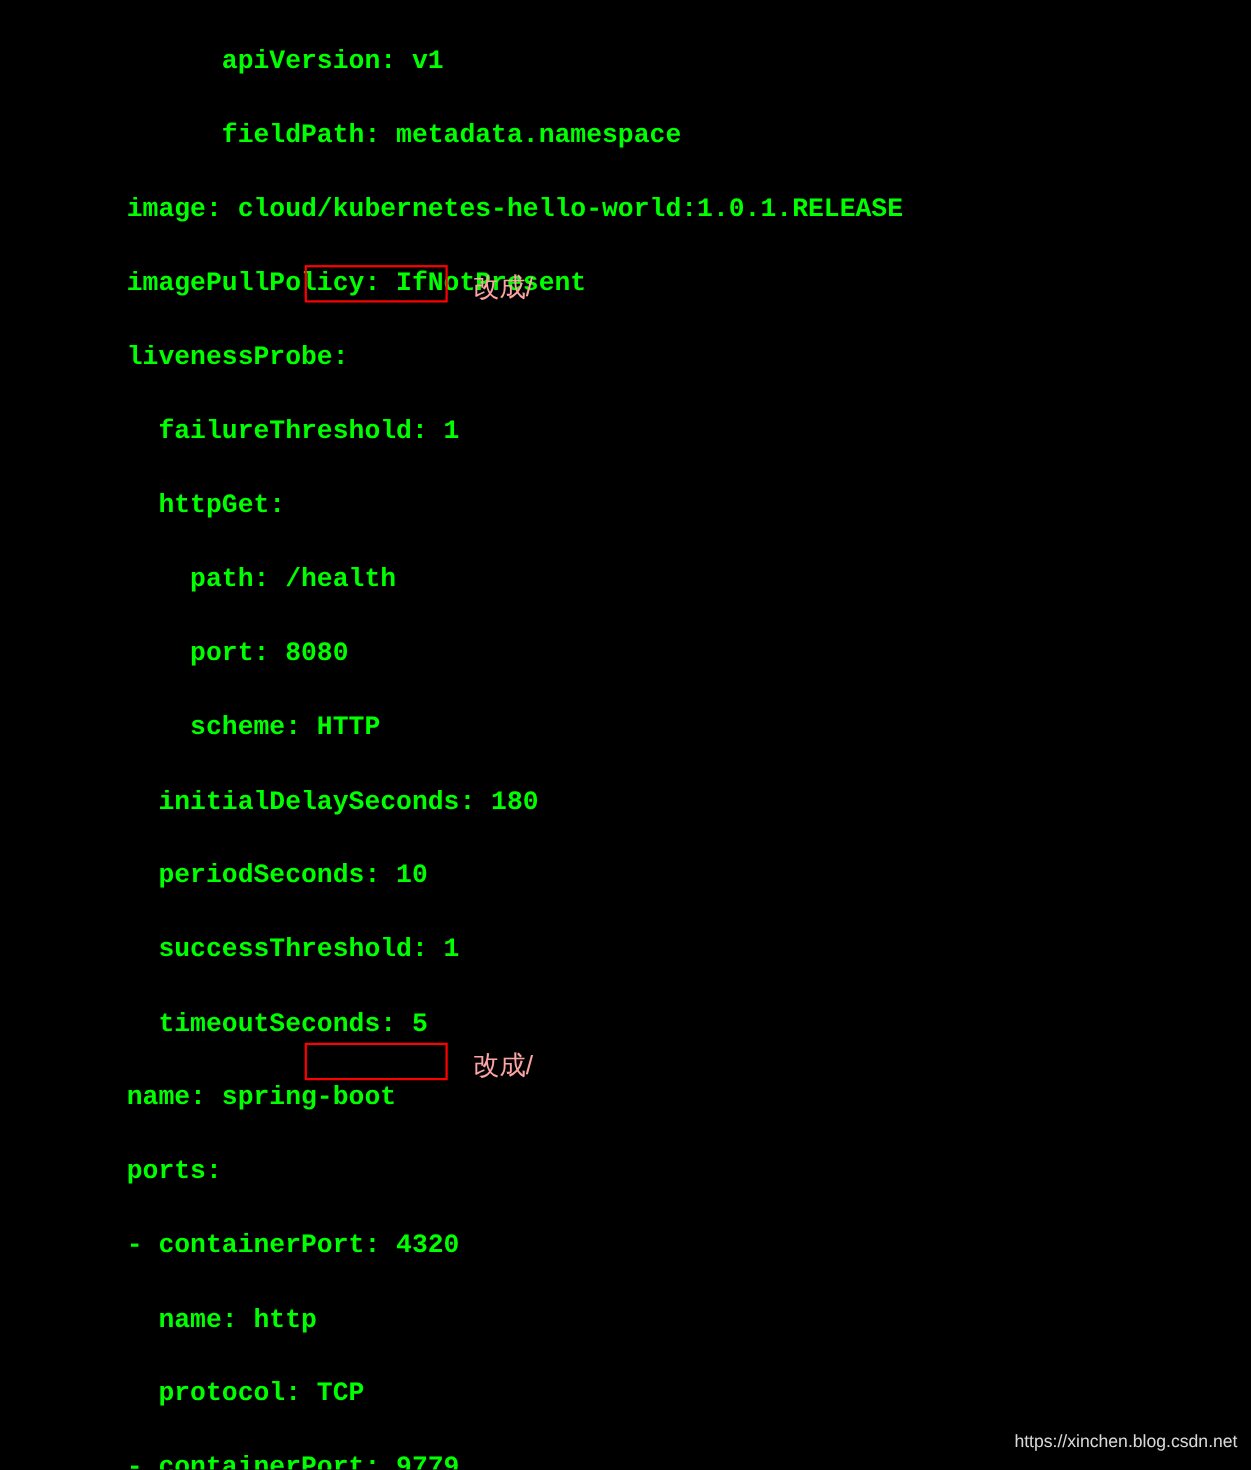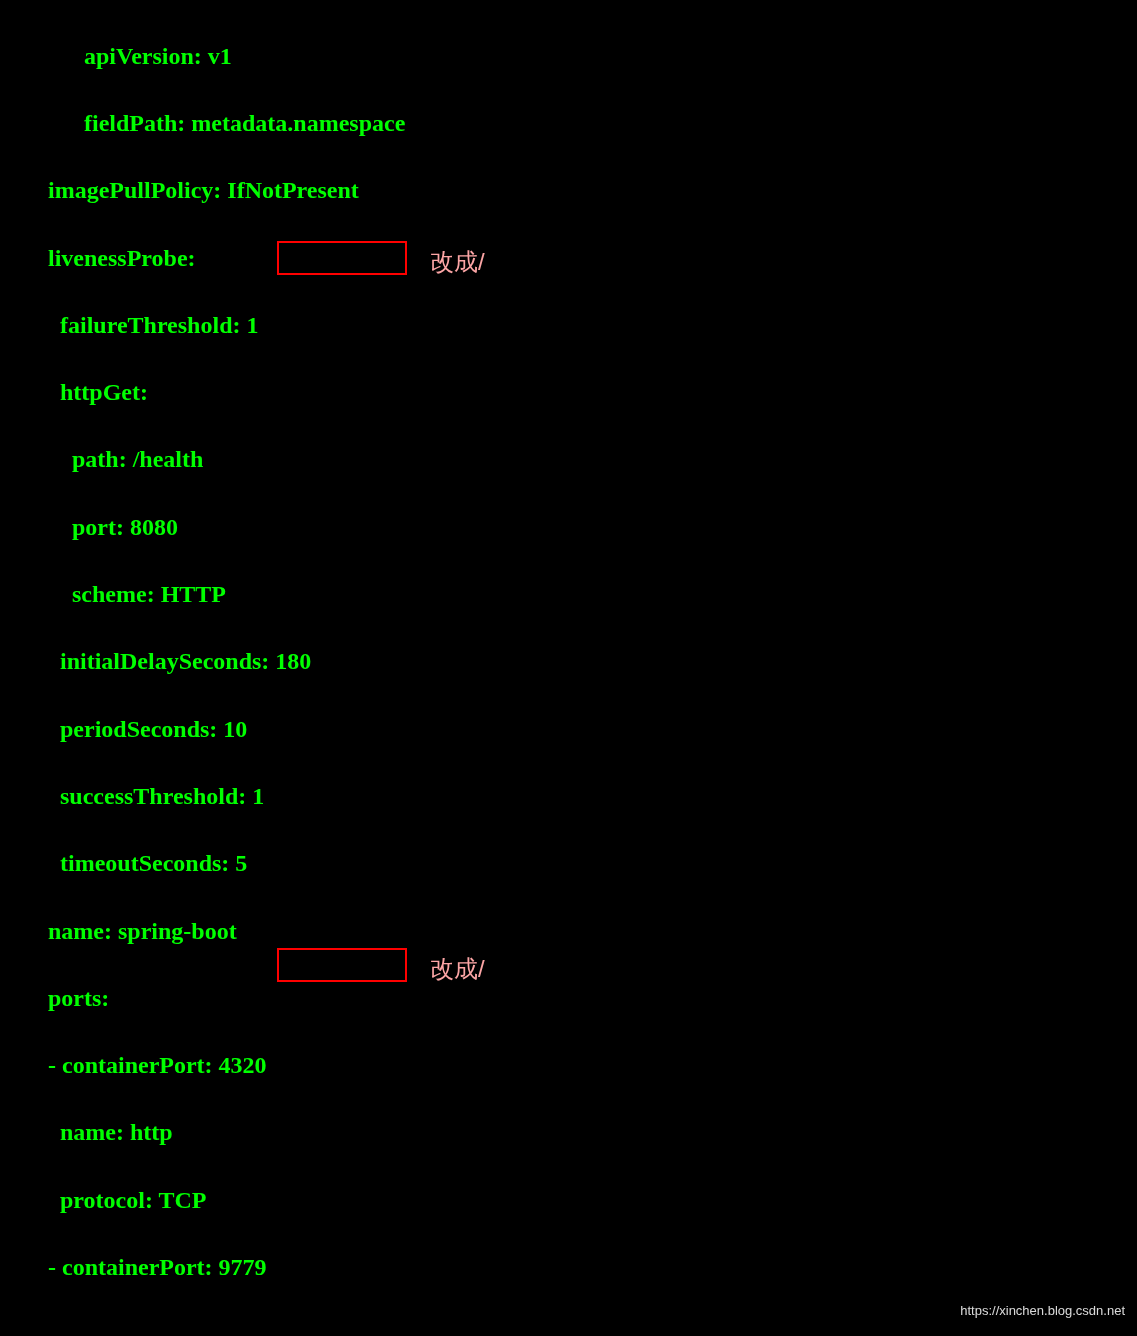--- a/index.html
+++ b/index.html
@@ -20,21 +20,20 @@
       font-weight: bold;
     }
     .code-container {
       white-space: pre;
       position: relative;
     }
     .line {
       display: block;
       height: 33.65px;
       position: relative;
-      font-family: Liberation Serif, serif;
     }
     .highlight-box {
       border: 2px solid #ff0000;
       position: absolute;
       padding: 0;
     }
     .box1 {
       left: 277px;
       top: 241px;
       width: 130px;
@@ -60,31 +59,32 @@
     .anno2 {
       left: 430px;
       top: 952px;
     }
     .watermark {
       position: absolute;
       right: 12px;
       bottom: 8px;
       color: #ffffff;
       font-family: Arial, sans-serif;
-      font-size: 13px;
+      font-size: 16px;
       font-weight: normal;
       opacity: 0.85;
     }
   </style>
 </head>
 <body>
 
 <div class="code-container">
 <span class="line"><span>    </span><span>          apiVersion: v1</span></span>
 <span class="line"><span>    </span><span>          fieldPath: metadata.namespace</span></span>
+<span class="line"><span>    </span><span>    image: cloud/kubernetes-hello-world:1.0.1.RELEASE</span></span>
 <span class="line"><span>    </span><span>    imagePullPolicy: IfNotPresent</span></span>
 <span class="line"><span>    </span><span>    livenessProbe:</span></span>
 <span class="line"><span>    </span><span>      failureThreshold: 1</span></span>
 <span class="line"><span>    </span><span>      httpGet:</span></span>
 <span class="line"><span>    </span><span>        path: /health</span></span>
 <span class="line"><span>    </span><span>        port: 8080</span></span>
 <span class="line"><span>    </span><span>        scheme: HTTP</span></span>
 <span class="line"><span>    </span><span>      initialDelaySeconds: 180</span></span>
 <span class="line"><span>    </span><span>      periodSeconds: 10</span></span>
 <span class="line"><span>    </span><span>      successThreshold: 1</span></span>

